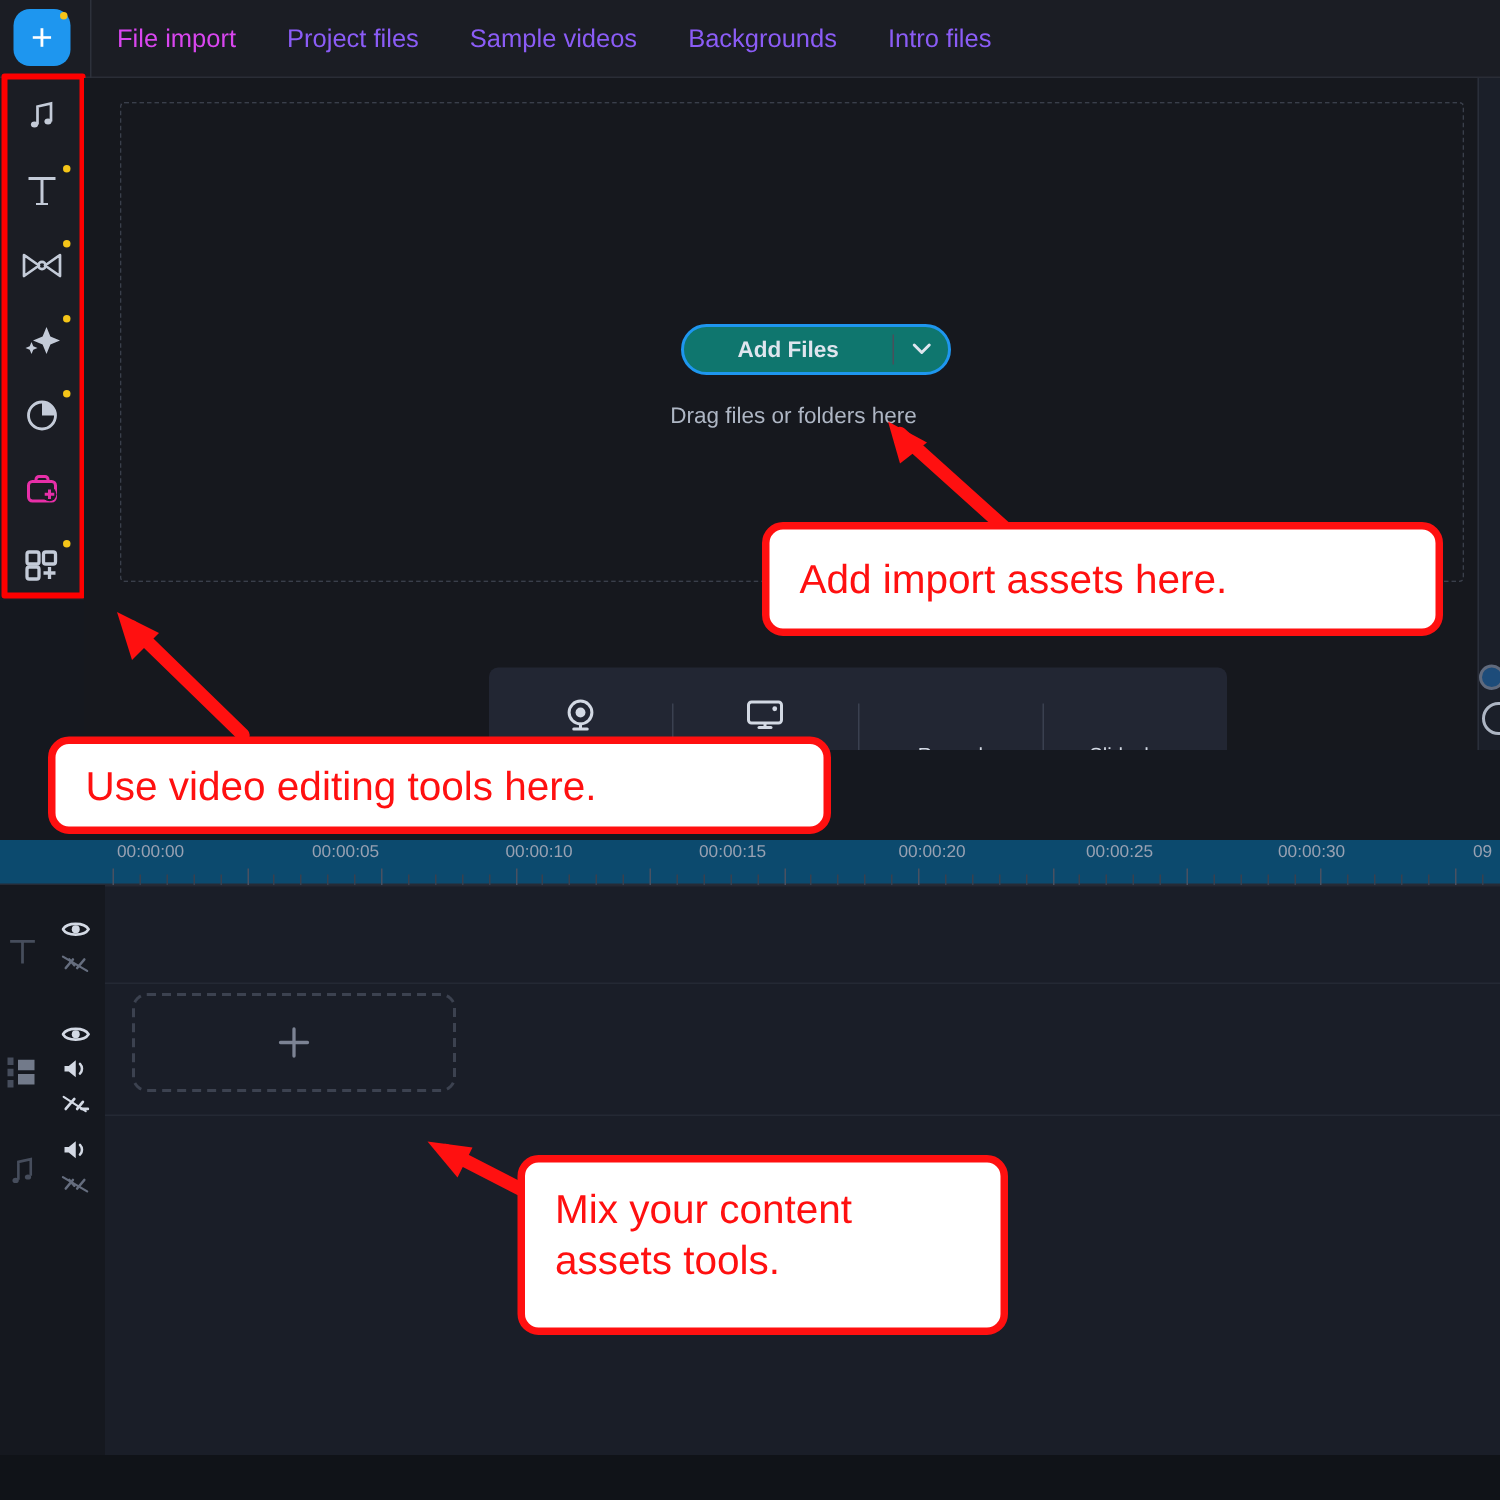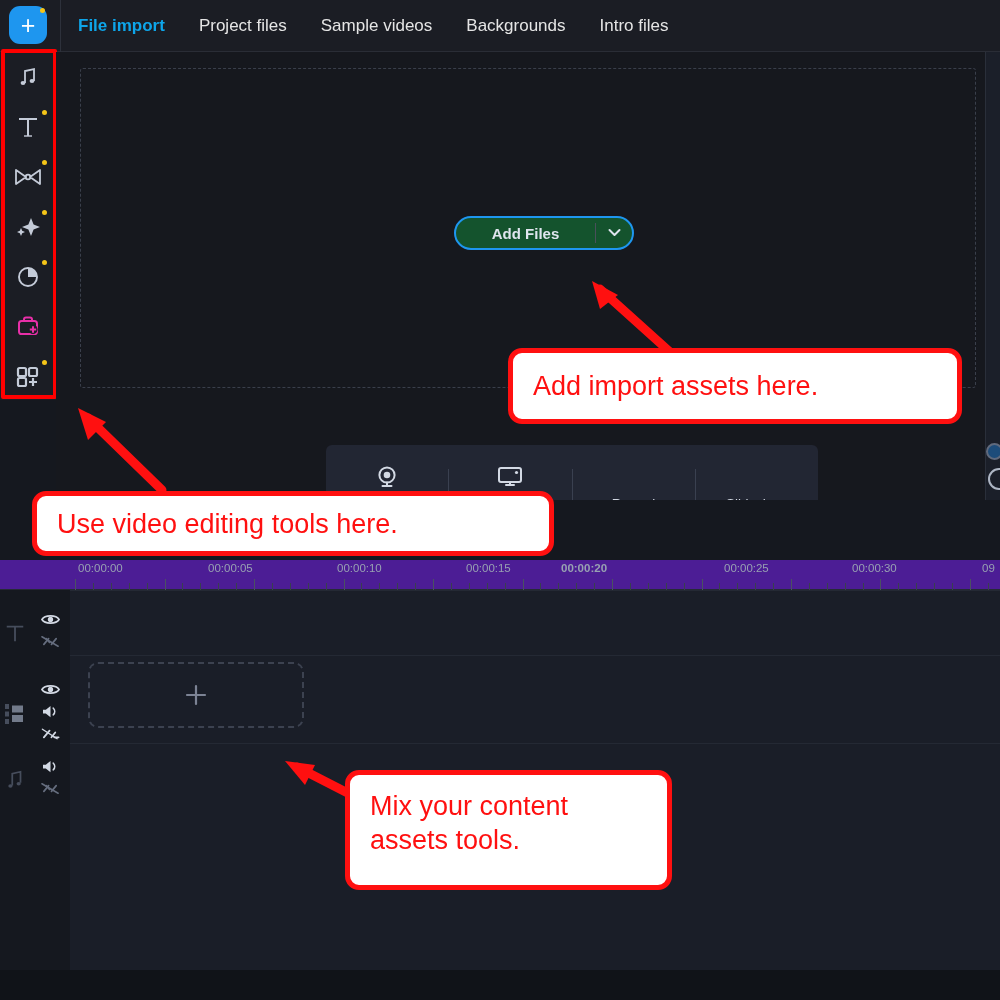--- a/index.html
+++ b/index.html
@@ -22,22 +22,22 @@
     background:#1e96ef; border-radius:11px;
     display:flex; align-items:center; justify-content:center;
   }
   #plusbtn .glyph{ color:#fff; font-size:25px; line-height:1; font-weight:300; }
   #plusbtn .dot{
     position:absolute; right:2px; top:2px; width:5px; height:5px;
     border-radius:50%; background:#f5c518;
   }
   #topdiv{ position:absolute; left:60px; top:0; width:1px; height:52px; background:#2d313b; }
   #tabs{ position:absolute; left:78px; top:0; height:52px; display:flex; align-items:center; gap:34px; }
-  .tab{ font-size:17px; color:#e5e5e5; white-space:nowrap; }
-  .tab.active{ color:#0ea5e9; font-weight:bold; }
+  .tab{ font-size:17px; color:#8b5cf6; white-space:nowrap; }
+  .tab.active{ color:#d946ef; font-weight:normal; }
 
   
   #rail{
     position:absolute; left:0; top:52px; width:56px; height:348px;
     background:#1b1d24;
   }
   .railitem{
     position:relative; width:56px; height:50px;
     display:flex; align-items:center; justify-content:center;
   }
@@ -56,21 +56,21 @@
     position:absolute; left:56px; top:52px; width:944px; height:448px;
     background:#16181e;
   }
   #dropzone{
     position:absolute; left:24px; top:16px; width:896px; height:320px;
     border:1px dashed #3a3f4b; border-radius:3px;
   }
   #addfiles{
     position:absolute; left:373px; top:147px; width:180px; height:34px;
     border:2px solid #1e96ef; border-radius:17px;
-    background:#14532d; display:flex; align-items:center;
+    background:#0f766e; display:flex; align-items:center;
   }
   #addfiles .lbl{ flex:1; text-align:center; font-size:15px; font-weight:bold; color:#dfe5ee; }
   #addfiles .sep{ width:1px; height:20px; background:#4a4f5b; }
   #addfiles .cv{ width:36px; text-align:center; font-size:12px; color:#dfe5ee; }
   #dragtext{
     position:absolute; left:0; top:200px; width:896px; text-align:center;
     font-size:15px; color:#aeb6c4;
   }
 
   
@@ -90,21 +90,21 @@
 
   
   #tltoolbar{
     position:absolute; left:0; top:500px; width:1000px; height:60px;
     background:#15181f;
   }
 
   
   #ruler{
     position:absolute; left:0; top:560px; width:1000px; height:30px;
-    background:#4c1d95; border-bottom:1px solid #262b36;
+    background:#0c4a6e; border-bottom:1px solid #262b36;
   }
   .rlabel{ position:absolute; top:2px; font-size:11.5px; color:#98a1b2; }
   .rtickmaj{ position:absolute; top:19px; width:1px; height:11px; background:#4a5161; }
   .rtickmin{ position:absolute; top:23px; width:1px; height:7px; background:#39404e; }
 
   
   #tlbody{
     position:absolute; left:0; top:590px; width:1000px; height:380px;
     background:#1a1e28;
   }
@@ -244,20 +244,21 @@
     <div id="addfiles">
       <div class="lbl">Add Files</div>
       <div class="sep"></div>
       <div class="cv">
         <svg width="13" height="9" viewBox="0 0 13 9">
           <path d="M1.5 2 L6.5 7 L11.5 2" fill="none" stroke="#dfe5ee" stroke-width="2" stroke-linecap="round" stroke-linejoin="round"></path>
         </svg>
       </div>
     </div>
 
+    <div id="dragtext">Drag files or folders here</div>
   </div>
 
   <div id="recordstrip">
 
     <div class="recitem">
       <div class="ico">
         <svg width="26" height="26" viewBox="0 0 26 26">
           <circle cx="13" cy="11" r="7.6" fill="none" stroke="#d3d9e4" stroke-width="2"></circle>
           <circle cx="13" cy="11" r="3.3" fill="#d3d9e4"></circle>
           <path d="M13 18.6 V22 M8.5 22 H17.5" stroke="#d3d9e4" stroke-width="2" stroke-linecap="round"></path>
@@ -318,21 +319,21 @@
   
 
   
 </div>
 
 <div id="ruler">
   <div class="rlabel" style="left:78px;">00:00:00</div>
   <div class="rlabel" style="left:208px;">00:00:05</div>
   <div class="rlabel" style="left:337px;">00:00:10</div>
   <div class="rlabel" style="left:466px;">00:00:15</div>
-  <div class="rlabel" style="left:561px;font-weight:bold;">00:00:20</div>
+  <div class="rlabel" style="left:599px;">00:00:20</div>
   <div class="rlabel" style="left:724px;">00:00:25</div>
   <div class="rlabel" style="left:852px;">00:00:30</div>
   <div class="rlabel" style="left:982px;">09</div>
   <div id="ticks">
       <div class="rtickmaj" style="left: 75px;"></div>
       <div class="rtickmin" style="left: 93px;"></div>
       <div class="rtickmin" style="left: 111px;"></div>
       <div class="rtickmin" style="left: 129px;"></div>
       <div class="rtickmin" style="left: 147px;"></div>
       <div class="rtickmaj" style="left: 165px;"></div>

